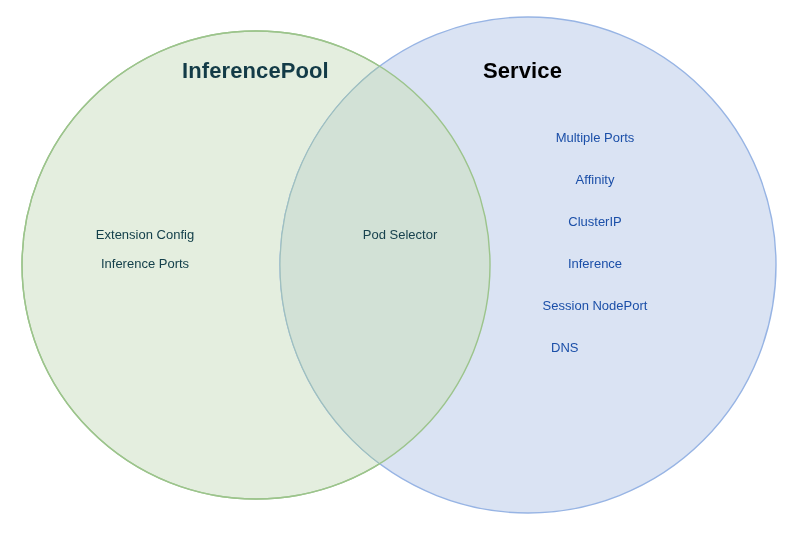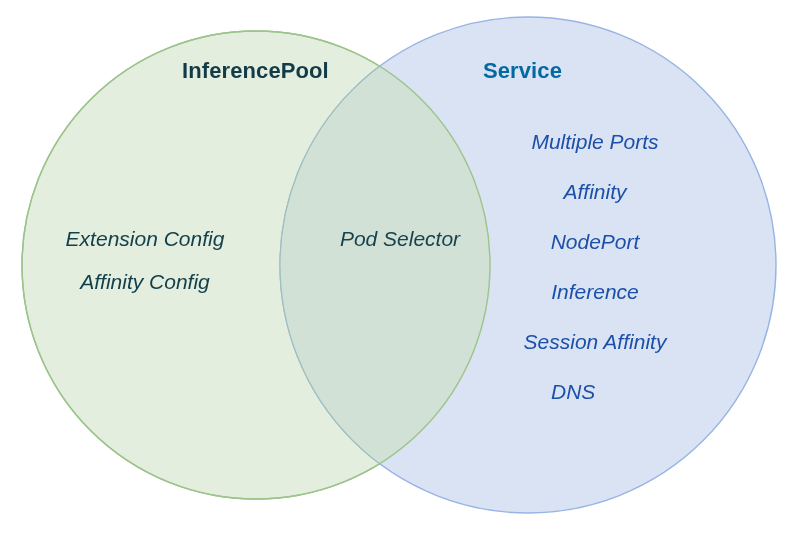--- a/index.html
+++ b/index.html
@@ -42,39 +42,38 @@
     white-space: nowrap;
   }
   #title-left {
     left: 182px;
     top: 58px;
     color: #133b47;
   }
   #title-right {
     left: 483px;
     top: 58px;
-    color: #0369a1;
+    color: #000000;
   }
   .col {
     position: absolute;
     display: flex;
     flex-direction: column;
   }
   .item {
-    font-size: 21px;
+    font-size: 13px;
     white-space: nowrap;
     line-height: 1;
-    font-style: italic;
   }
   #col-left {
     left: 0px;
     top: 228px;
     width: 290px;
     align-items: center;
-    gap: 22px;
+    gap: 16px;
   }
   #col-left .item { color: #14404b; }
 
   #col-center {
     left: 300px;
     top: 228px;
     width: 200px;
     align-items: center;
     gap: 30px;
   }
@@ -115,30 +114,30 @@
   </svg>
 
   <div class="layer-text">
 
     <div class="title" id="title-left">InferencePool</div>
 
     <div class="title" id="title-right">Service</div>
 
     <div class="col" id="col-left">
       <div class="item">Extension Config</div>
-      <div class="item">Affinity Config</div>
+      <div class="item">Inference Ports</div>
     </div>
 
     <div class="col" id="col-center">
       <div class="item">Pod Selector</div>
     </div>
 
     <div class="col" id="col-right">
       <div class="item">Multiple Ports</div>
       <div class="item">Affinity</div>
-      <div class="item">NodePort</div>
+      <div class="item">ClusterIP</div>
       <div class="item">Inference</div>
-      <div class="item">Session Affinity</div>
+      <div class="item">Session NodePort</div>
       <div class="item align-start">DNS</div>
     </div>
 
   </div>
 </div>
 
 </body></html>

